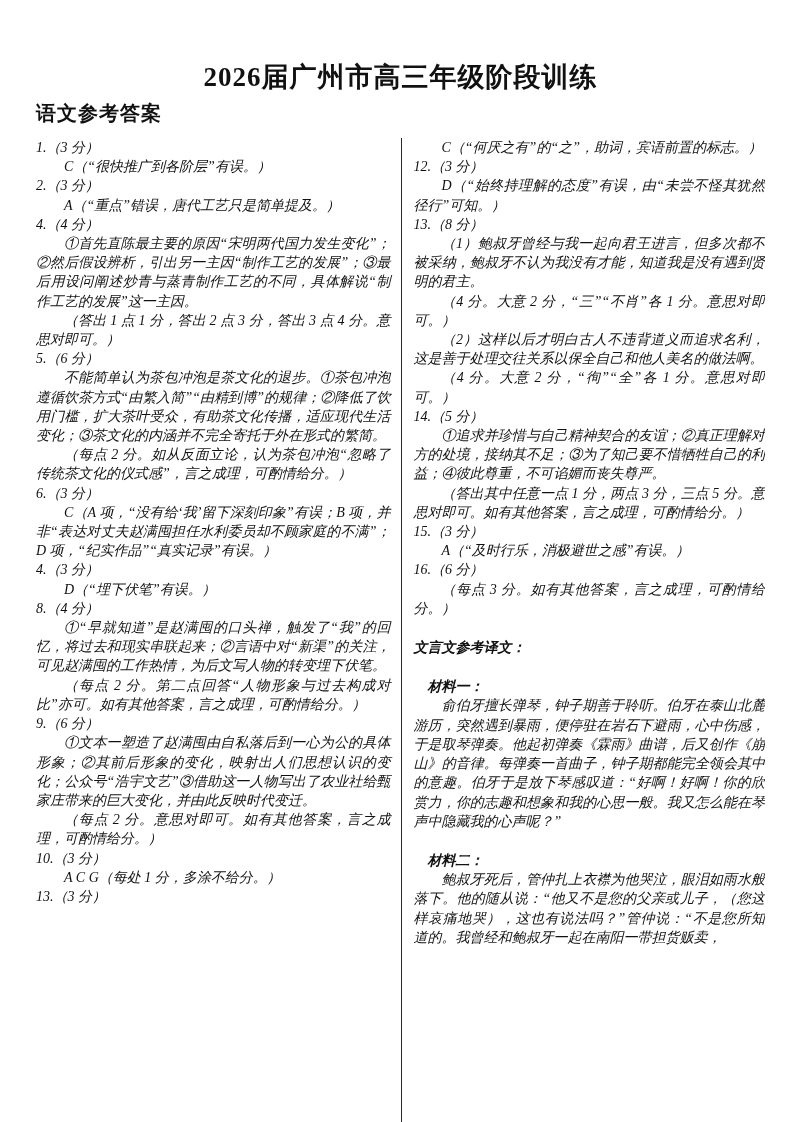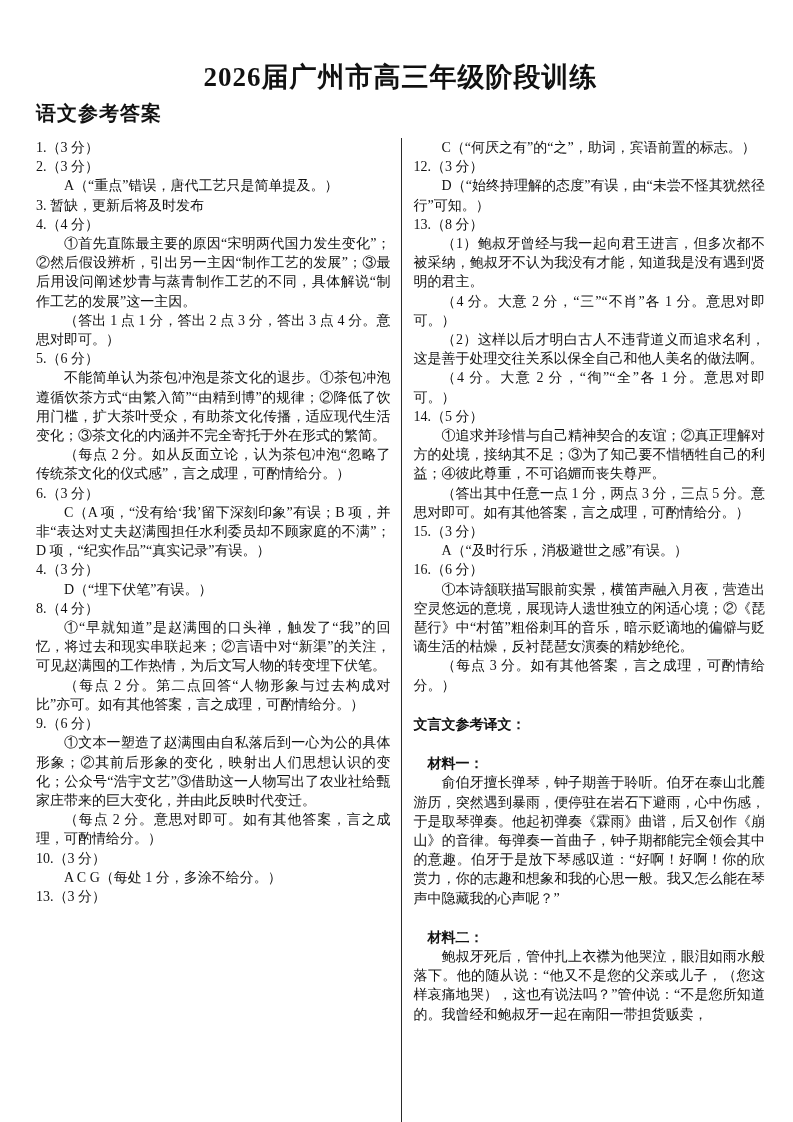--- a/index.html
+++ b/index.html
@@ -42,38 +42,39 @@
     overflow: hidden;
   }
   .col-left { padding-right: 10px; }
   .col-right { border-left: 1.5px solid #2a2a2a; padding-left: 12px; }
   .para {
     font-size: 14px;
     line-height: 19.2px;
     text-align: justify;
     text-justify: inter-ideograph;
     word-break: break-all;
+    font-style: italic;
   }
   .ind0 { text-indent: 0; }
   .ind1 { text-indent: 1em; }
   .ind2 { text-indent: 2em; }
   .bold { font-weight: bold; margin-top: 20px; }
 </style>
 </head>
 <body>
 
 <div class="page">
   <h1 class="doc-title">2026届广州市高三年级阶段训练</h1>
   <h2 class="doc-subtitle">语文参考答案</h2>
   <div class="columns">
     <div class="col col-left">
         <p class="para ind0">1.（3 分）</p>
+        <p class="para ind2">C（“很快推广到各阶层”有误。）</p>
         <p class="para ind0">2.（3 分）</p>
         <p class="para ind2">A（“重点”错误，唐代工艺只是简单提及。）</p>
-        <p class="para ind0">3. 暂缺，更新后将及时发布</p>
         <p class="para ind0">4.（4 分）</p>
         <p class="para ind2">①首先直陈最主要的原因“宋明两代国力发生变化”；②然后假设辨析，引出另一主因“制作工艺的发展”；③最后用设问阐述炒青与蒸青制作工艺的不同，具体解说“制作工艺的发展”这一主因。</p>
         <p class="para ind2">（答出 1 点 1 分，答出 2 点 3 分，答出 3 点 4 分。意思对即可。）</p>
         <p class="para ind0">5.（6 分）</p>
         <p class="para ind2">不能简单认为茶包冲泡是茶文化的退步。①茶包冲泡遵循饮茶方式“由繁入简”“由精到博”的规律；②降低了饮用门槛，扩大茶叶受众，有助茶文化传播，适应现代生活变化；③茶文化的内涵并不完全寄托于外在形式的繁简。</p>
         <p class="para ind2">（每点 2 分。如从反面立论，认为茶包冲泡“忽略了传统茶文化的仪式感”，言之成理，可酌情给分。）</p>
         <p class="para ind0">6.（3 分）</p>
         <p class="para ind2">C（A 项，“没有给‘我’留下深刻印象”有误；B 项，并非“表达对丈夫赵满囤担任水利委员却不顾家庭的不满”；D 项，“纪实作品”“真实记录”有误。）</p>
         <p class="para ind0">4.（3 分）</p>
         <p class="para ind2">D（“埋下伏笔”有误。）</p>
@@ -95,21 +96,20 @@
         <p class="para ind2">（1）鲍叔牙曾经与我一起向君王进言，但多次都不被采纳，鲍叔牙不认为我没有才能，知道我是没有遇到贤明的君主。</p>
         <p class="para ind2">（4 分。大意 2 分，“三”“不肖”各 1 分。意思对即可。）</p>
         <p class="para ind2">（2）这样以后才明白古人不违背道义而追求名利，这是善于处理交往关系以保全自己和他人美名的做法啊。</p>
         <p class="para ind2">（4 分。大意 2 分，“徇”“全”各 1 分。意思对即可。）</p>
         <p class="para ind0">14.（5 分）</p>
         <p class="para ind2">①追求并珍惜与自己精神契合的友谊；②真正理解对方的处境，接纳其不足；③为了知己要不惜牺牲自己的利益；④彼此尊重，不可谄媚而丧失尊严。</p>
         <p class="para ind2">（答出其中任意一点 1 分，两点 3 分，三点 5 分。意思对即可。如有其他答案，言之成理，可酌情给分。）</p>
         <p class="para ind0">15.（3 分）</p>
         <p class="para ind2">A（“及时行乐，消极避世之感”有误。）</p>
         <p class="para ind0">16.（6 分）</p>
-        <p class="para ind2">①本诗颔联描写眼前实景，横笛声融入月夜，营造出空灵悠远的意境，展现诗人遗世独立的闲适心境；②《琵琶行》中“村笛”粗俗刺耳的音乐，暗示贬谪地的偏僻与贬谪生活的枯燥，反衬琵琶女演奏的精妙绝伦。</p>
         <p class="para ind2">（每点 3 分。如有其他答案，言之成理，可酌情给分。）</p>
         <p class="para ind0 bold">文言文参考译文：</p>
         <p class="para ind1 bold">材料一：</p>
         <p class="para ind2">俞伯牙擅长弹琴，钟子期善于聆听。伯牙在泰山北麓游历，突然遇到暴雨，便停驻在岩石下避雨，心中伤感，于是取琴弹奏。他起初弹奏《霖雨》曲谱，后又创作《崩山》的音律。每弹奏一首曲子，钟子期都能完全领会其中的意趣。伯牙于是放下琴感叹道：“好啊！好啊！你的欣赏力，你的志趣和想象和我的心思一般。我又怎么能在琴声中隐藏我的心声呢？”</p>
         <p class="para ind1 bold">材料二：</p>
         <p class="para ind2">鲍叔牙死后，管仲扎上衣襟为他哭泣，眼泪如雨水般落下。他的随从说：“他又不是您的父亲或儿子，（您这样哀痛地哭），这也有说法吗？”管仲说：“不是您所知道的。我曾经和鲍叔牙一起在南阳一带担货贩卖，</p>
       </div>
   </div>
 </div>
 

